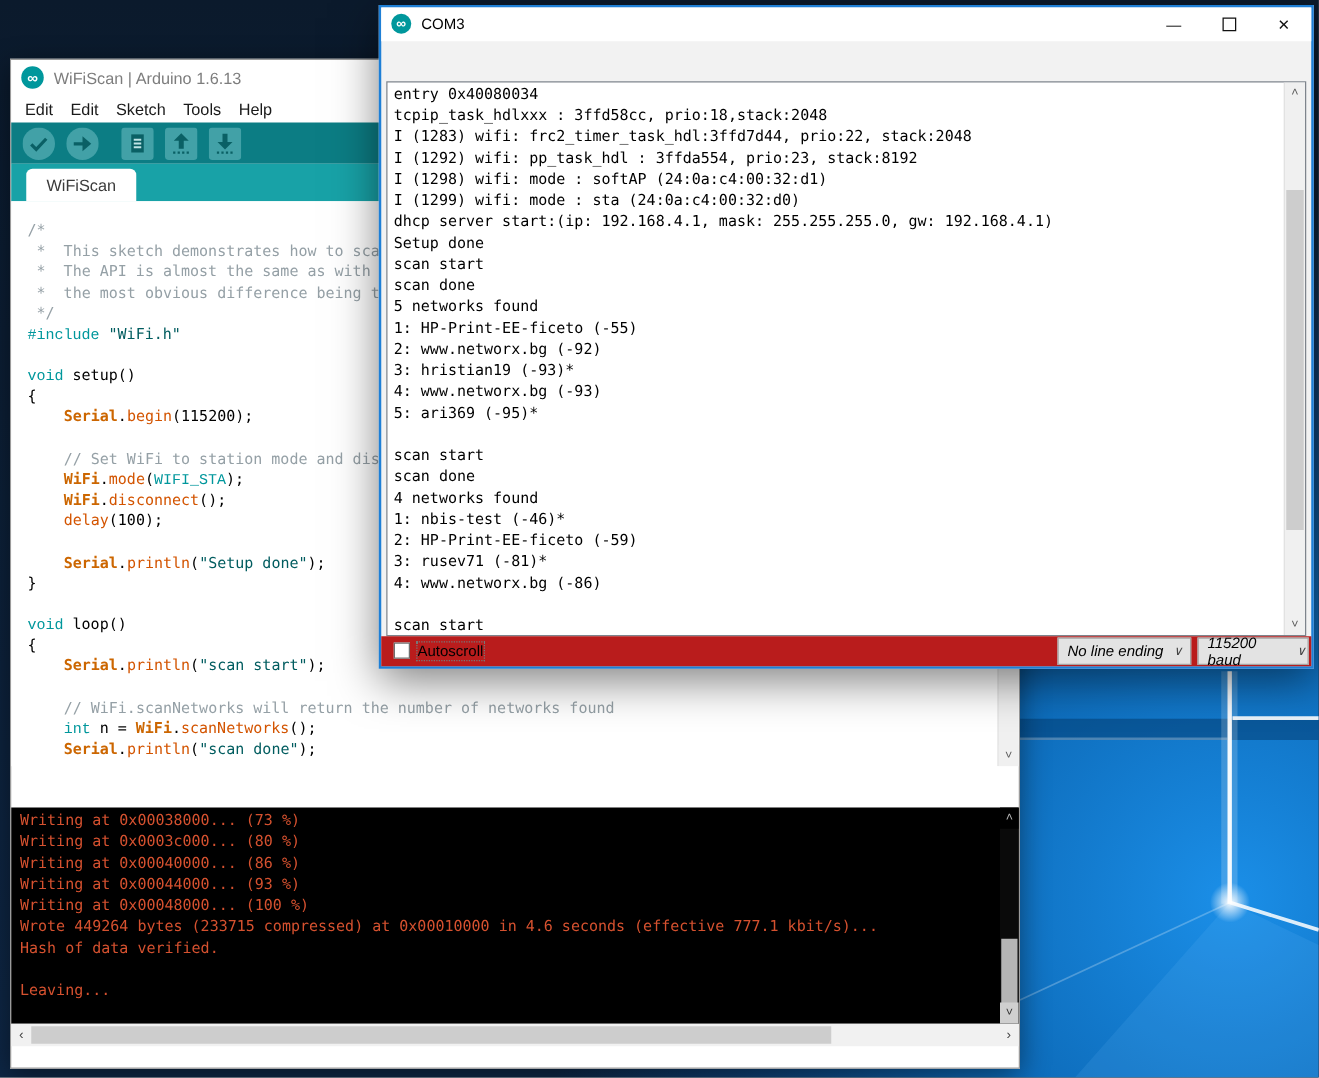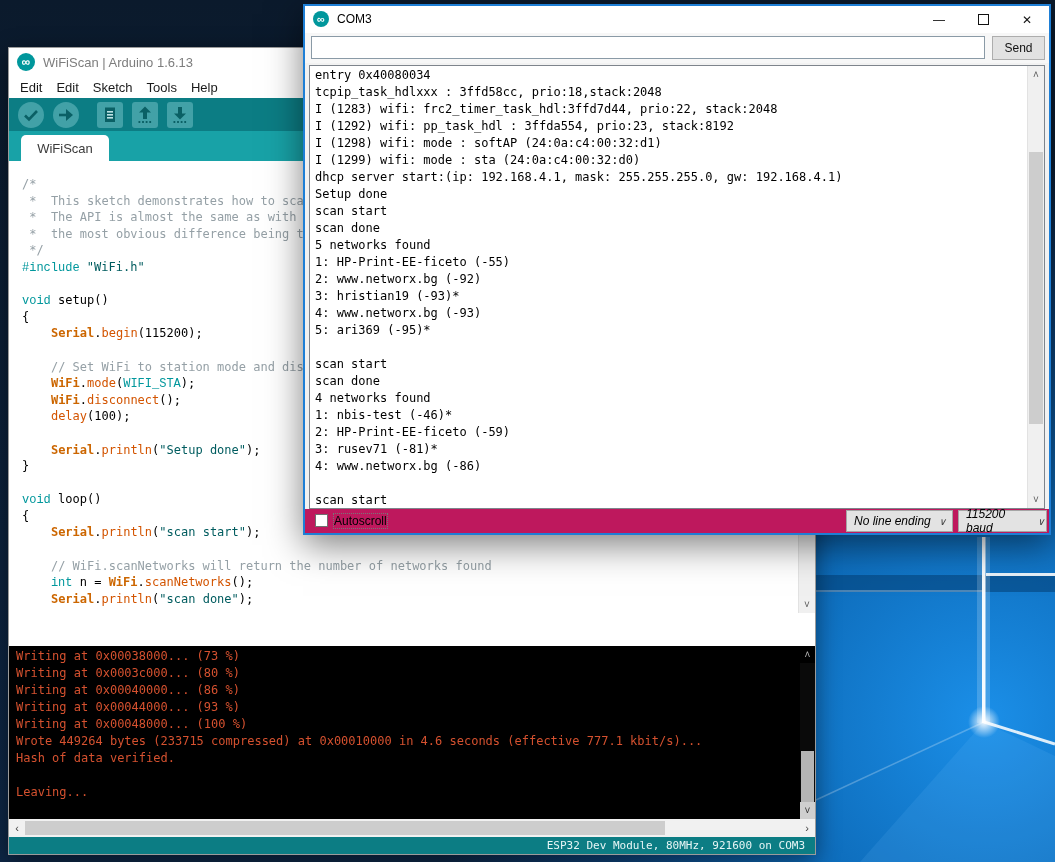--- a/index.html
+++ b/index.html
@@ -79,21 +79,21 @@
   #com .send-input{position:absolute;left:6px;top:3px;width:674px;height:23px;border:1px solid #8a9aa6;
      background:#fff;box-sizing:border-box;font-size:12px;padding:0 4px;outline:none;}
   #com .send-btn{position:absolute;left:687px;top:3px;width:53px;height:24px;background:#e1e1e1;
      border:1px solid #adadad;box-sizing:border-box;display:flex;align-items:center;justify-content:center;
      font-size:12px;color:#111;}
   #com .output{position:absolute;left:4px;top:59px;width:736px;height:444px;background:#fff;
      border:1px solid #7e848c;box-sizing:border-box;overflow:hidden;}
   .serial-text{position:absolute;left:0;top:0;right:17px;bottom:0;padding:1px 0 0 5px;
      font-family:"DejaVu Sans Mono",monospace;font-size:12px;line-height:17px;white-space:pre;color:#000;overflow:hidden;}
   .sline{height:17px;}
-  #com .bottomrow{position:absolute;left:0;top:503px;right:0;height:24px;background:#be185d;}
+  #com .bottomrow{position:absolute;left:0;top:503px;right:0;height:24px;background:#b91c1c;}
   .checkbox{position:absolute;left:10px;top:5px;width:13px;height:13px;background:#fff;border:1px solid #707070;box-sizing:border-box;}
   .checkbox-label{position:absolute;left:29px;top:5px;font-size:12px;color:#000;outline:1px dotted #777;outline-offset:0px;}
   .dropdown{position:absolute;top:1px;height:22px;background:#e3e3e3;border:1px solid #a5a5a5;box-sizing:border-box;
      display:flex;align-items:center;font-size:12px;color:#000;padding-left:7px;font-style:italic;}
   .dropdown .chev{margin-left:auto;padding-right:6px;color:#444;font-size:10px;}
   #dd-ending{left:541px;width:107px;}
   #dd-baud{left:653px;width:89px;gap:32px;}
 </style>
 </head>
 <body>
@@ -197,43 +197,36 @@
       <div class="sb-btn lite" style="bottom:0;">˅</div>
     </div>
   </div>
 
   <div class="abs hscroll">
     <div class="hsb-btn" style="left:0;">‹</div>
     <div class="hsb-thumb" style="left:16px;width:640px;"></div>
     <div class="hsb-btn" style="right:0;">›</div>
   </div>
 
-  <div class="abs footer">
-    <span class="footer-text">ESP32 Dev Module, 80MHz, 921600 on COM3</span>
-  </div>
 </div>
 
 <div id="com" class="abs win">
 
   <div class="abs titlebar">
     <span class="app-icon">∞</span>
     <span class="title-text">COM3</span>
     <div class="controls">
       <div class="ctl">—</div>
       <div class="ctl">
           <span class="maxbox"></span>
         </div>
       <div class="ctl">✕</div>
     </div>
   </div>
 
-  <div class="sendrow">
-    <input class="send-input" type="text" value="" style="">
-    <div class="send-btn">Send</div>
-  </div>
 
   <div class="output">
     <div class="serial-text"><div class="sline">entry 0x40080034</div><div class="sline">tcpip_task_hdlxxx : 3ffd58cc, prio:18,stack:2048</div><div class="sline">I (1283) wifi: frc2_timer_task_hdl:3ffd7d44, prio:22, stack:2048</div><div class="sline">I (1292) wifi: pp_task_hdl : 3ffda554, prio:23, stack:8192</div><div class="sline">I (1298) wifi: mode : softAP (24:0a:c4:00:32:d1)</div><div class="sline">I (1299) wifi: mode : sta (24:0a:c4:00:32:d0)</div><div class="sline">dhcp server start:(ip: 192.168.4.1, mask: 255.255.255.0, gw: 192.168.4.1)</div><div class="sline">Setup done</div><div class="sline">scan start</div><div class="sline">scan done</div><div class="sline">5 networks found</div><div class="sline">1: HP-Print-EE-ficeto (-55)</div><div class="sline">2: www.networx.bg (-92)</div><div class="sline">3: hristian19 (-93)*</div><div class="sline">4: www.networx.bg (-93)</div><div class="sline">5: ari369 (-95)*</div><div class="sline">&nbsp;</div><div class="sline">scan start</div><div class="sline">scan done</div><div class="sline">4 networks found</div><div class="sline">1: nbis-test (-46)*</div><div class="sline">2: HP-Print-EE-ficeto (-59)</div><div class="sline">3: rusev71 (-81)*</div><div class="sline">4: www.networx.bg (-86)</div><div class="sline">&nbsp;</div><div class="sline">scan start</div></div>
     <div class="vsb">
       <div class="sb-btn" style="top:0;">˄</div>
       <div class="sb-thumb" style="top:86px;height:272px;"></div>
       <div class="sb-btn" style="bottom:0;">˅</div>
     </div>
   </div>
 

